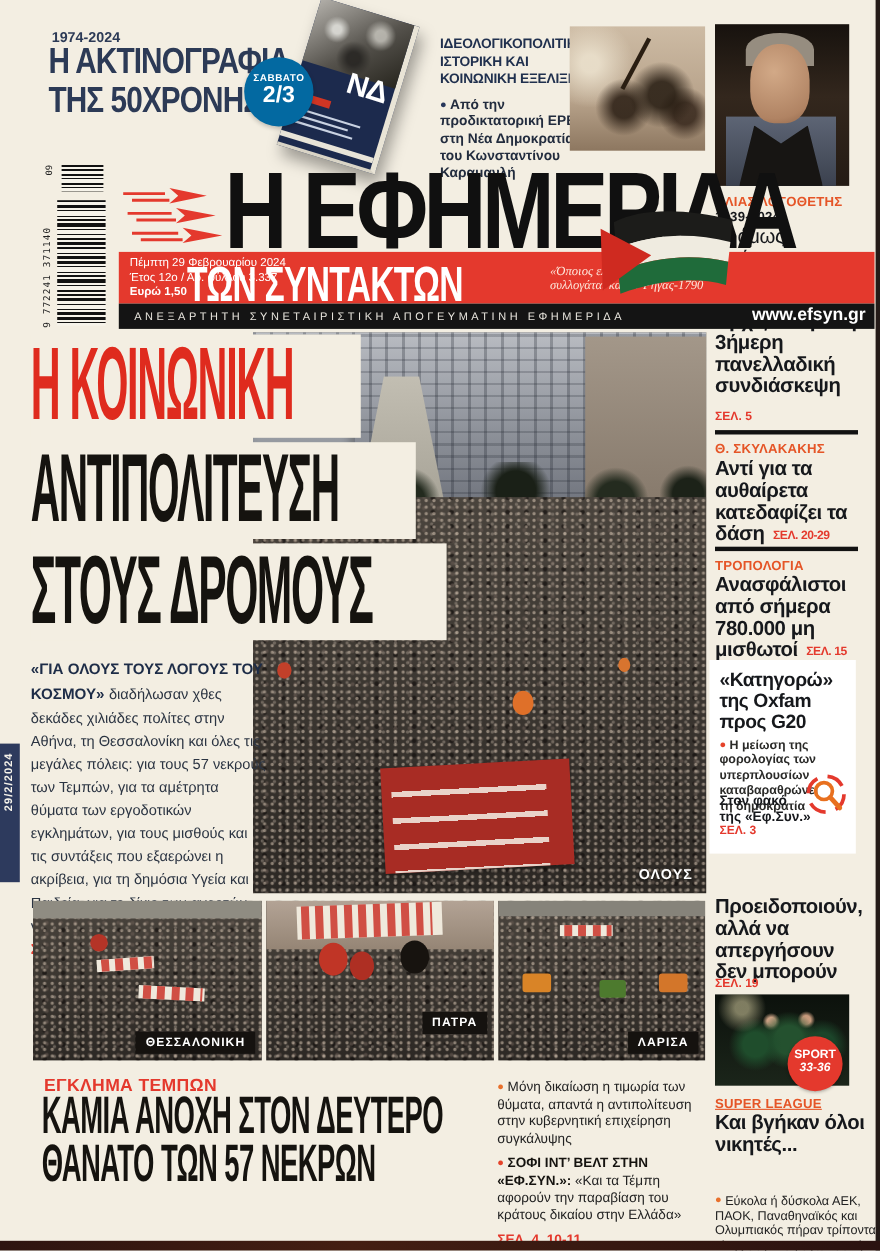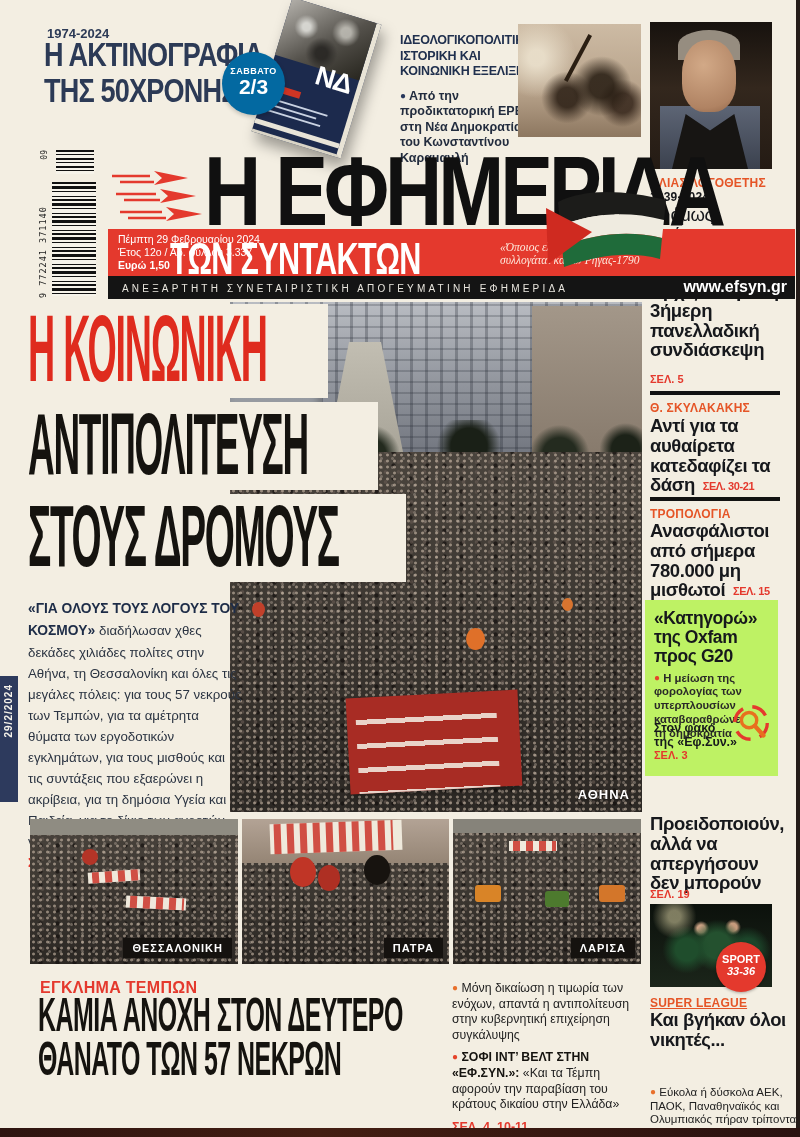--- a/index.html
+++ b/index.html
@@ -162,21 +162,21 @@
   .bs-bullets .blead { font-weight:900; color:#15130f; }
 
   
   .sb-kicker { position:absolute; left:650px; font-size:12px; font-weight:900; color:#e55527; letter-spacing:.2px; line-height:14px; }
   .sb-head { position:absolute; left:650px; width:136px; font-size:18.5px; font-weight:bold; color:#16181c;
       line-height:1.07; letter-spacing:-.4px; }
   .sb-sel { position:absolute; left:650px; font-size:11px; }
   .sb-div { position:absolute; left:650px; width:130px; height:4px; background:#121212; }
   .sel-inline { font-size:11px; vertical-align:1px; margin-left:3px; }
 
-  .oxfam-box { left:645px; top:600px; width:133px; height:176px; background:#bef264; padding:9px 9px; z-index:1; }
+  .oxfam-box { left:645px; top:600px; width:133px; height:176px; background:#ffffff; padding:9px 9px; z-index:1; }
   .ox-head { font-size:17.5px; font-weight:bold; color:#16181c; line-height:1.08; letter-spacing:-.4px; }
   .ox-bullet { margin-top:6px; font-size:11.3px; font-weight:bold; color:#2a2a28; line-height:1.22; width:92px; }
   .ox-focus { position:absolute; left:9px; bottom:14px; font-size:12.5px; font-weight:900; color:#16181c; line-height:1.15; }
   .ox-icon { position:absolute; right:4px; bottom:26px; }
 
   .sport-photo { left:650px; top:904px; width:122px; height:83px; overflow:hidden; background:
       radial-gradient(circle at 20% 15%, rgba(240,230,180,.5) 6px, transparent 22px),
       radial-gradient(circle at 30% 55%, #1f4d2c 11px, transparent 24px),
       radial-gradient(circle at 55% 50%, #24512f 13px, transparent 26px),
       radial-gradient(circle at 80% 55%, #1c452a 11px, transparent 23px),
@@ -293,21 +293,21 @@
     <div class="mp-buildings"></div>
     <div class="mp-bldg-left"></div>
     <div class="mp-bldg-right"></div>
     <div class="mp-street"></div>
     <div class="mp-trees"></div>
     <div class="mp-crowd crowd"></div>
     <div class="mp-banner"></div>
     <div class="balloon" style="left:236px; top:326px; width:19px; height:22px; background:#df7029;"></div>
     <div class="balloon" style="left:22px; top:300px; width:13px; height:15px; background:#c2402a;"></div>
     <div class="balloon" style="left:332px; top:296px; width:11px; height:13px; background:#d8742f;"></div>
-    <div class="photo-label" style="right:12px; bottom:10px;">ΑΘΗΝΑ</div>
+    <div class="photo-label" style="right:12px; bottom:10px;">ΟΛΟΥΣ</div>
   </div>
 
   <div class="hl hl1"><span class="cond">Η ΚΟΙΝΩΝΙΚΗ</span></div>
   <div class="hl hl2"><span class="cond">ΑΝΤΙΠΟΛΙΤΕΥΣΗ</span></div>
   <div class="hl hl3"><span class="cond">ΣΤΟΥΣ ΔΡΟΜΟΥΣ</span></div>
 
   <p class="abs intro"><span class="lead">«ΓΙΑ ΟΛΟΥΣ ΤΟΥΣ ΛΟΓΟΥΣ ΤΟΥ ΚΟΣΜΟΥ»</span><span>διαδήλωσαν χθες δεκάδες χιλιάδες πολίτες στην Αθήνα, τη Θεσσαλονίκη και όλες τις μεγάλες πόλεις: για τους 57 νεκρούς των Τεμπών, για τα αμέτρητα θύματα των εργοδοτικών εγκλημάτων, για τους μισθούς και τις συντάξεις που εξαερώνει η ακρίβεια, για τη δημόσια Υγεία και Παιδεία, για το δίκιο των αγροτών, για τον αφανισμό της Παλαιστίνης</span> <span class="selref">ΣΕΛ. 12-14, 40</span></p>
 
   <div class="ph ph1 crowd">
     <div class="ph-top" style="height:16px; background:#8f8c82;"></div>
@@ -316,56 +316,56 @@
     <div class="balloon" style="left:52px; top:30px; width:16px; height:16px; background:#b43427;"></div>
     <div class="photo-label-box" style="right:6px; bottom:6px;">ΘΕΣΣΑΛΟΝΙΚΗ</div>
   </div>
 
   <div class="ph ph2 crowd">
     <div class="ph-top" style="height:44px; background:linear-gradient(180deg,#b3a395,#958575);"></div>
     <div class="white-banner" style="left:28px; top:3px; width:132px; height:30px; transform:rotate(-2deg);"></div>
     <div class="balloon" style="left:48px; top:38px; width:26px; height:30px; background:#c03526;"></div>
     <div class="balloon" style="left:76px; top:46px; width:22px; height:26px; background:#ae2f23;"></div>
     <div class="balloon" style="left:122px; top:36px; width:26px; height:30px; background:#17130f;"></div>
-    <div class="photo-label-box" style="right:6px; bottom:6px;">ΠΑΤΡΑ</div>
+    <div class="photo-label-box" style="right:6px; bottom:24px;">ΠΑΤΡΑ</div>
   </div>
 
   <div class="ph ph3 crowd">
     <div class="ph-top" style="height:14px; background:#86837a;"></div>
     <div class="white-banner" style="left:56px; top:22px; width:48px; height:10px;"></div>
     <div class="balloon" style="left:22px; top:66px; width:26px; height:17px; border-radius:3px; background:#d98427;"></div>
     <div class="balloon" style="left:92px; top:72px; width:24px; height:16px; border-radius:3px; background:#4d7a2e;"></div>
     <div class="balloon" style="left:146px; top:66px; width:26px; height:17px; border-radius:3px; background:#d3762a;"></div>
     <div class="photo-label-box" style="right:6px; bottom:6px;">ΛΑΡΙΣΑ</div>
   </div>
 
   <div class="abs bs-kicker">ΕΓΚΛΗΜΑ ΤΕΜΠΩΝ</div>
   <div class="abs bs-head">
     <span class="cond">ΚΑΜΙΑ ΑΝΟΧΗ ΣΤΟΝ ΔΕΥΤΕΡΟ</span>
     <span class="cond">ΘΑΝΑΤΟ ΤΩΝ 57 ΝΕΚΡΩΝ</span>
   </div>
   <div class="abs bs-bullets">
-    <p><span class="dot dot-orange">●</span> <span>Μόνη δικαίωση η τιμωρία των ενόχων, απαντά η αντιπολίτευση στην κυβερνητική επιχείρηση συγκάλυψης</span></p>
+    <p><span class="dot dot-orange">●</span> <span>Μόνη δικαίωση η τιμωρία των θύματα, απαντά η αντιπολίτευση στην κυβερνητική επιχείρηση συγκάλυψης</span></p>
     <p><span class="dot dot-red">●</span> <span class="blead">ΣΟΦΙ ΙΝΤ’ ΒΕΛΤ ΣΤΗΝ «ΕΦ.ΣΥΝ.»:</span> <span>«Και τα Τέμπη αφορούν την παραβίαση του κράτους δικαίου στην Ελλάδα»</span></p>
     <div class="selref" style="font-size:12.5px;">ΣΕΛ. 4, 10-11</div>
   </div>
 
   <div class="sb-kicker" style="top:176px;">ΗΛΙΑΣ ΛΟΓΟΘΕΤΗΣ</div>
   <div class="sb-kicker" style="top:190px; color:#16181c;">1939-2024</div>
   <div class="sb-head" style="top:205px; font-weight:400; width:142px;">Κι όμως, υπάρχουν αναντικατάστατοι</div>
   <div class="sb-sel selref" style="top:250px;">ΣΕΛ. 28</div>
 
   <div class="sb-div" style="top:270px;"></div>
   <div class="sb-kicker" style="top:281px;">ΝΕΑ ΑΡΙΣΤΕΡΑ</div>
   <div class="sb-head" style="top:281px;">Αρχίζει αύριο η 3ήμερη πανελλαδική συνδιάσκεψη</div>
   <div class="sb-sel selref" style="top:373px;">ΣΕΛ. 5</div>
 
   <div class="sb-div" style="top:391px;"></div>
   <div class="sb-kicker" style="top:401px;">Θ. ΣΚΥΛΑΚΑΚΗΣ</div>
-  <div class="sb-head" style="top:416px;"><span>Αντί για τα αυθαίρετα κατεδαφίζει τα δάση</span> <span class="selref sel-inline">ΣΕΛ. 30-21</span></div>
+  <div class="sb-head" style="top:416px;"><span>Αντί για τα αυθαίρετα κατεδαφίζει τα δάση</span> <span class="selref sel-inline">ΣΕΛ. 20-29</span></div>
 
   <div class="sb-div" style="top:497px;"></div>
   <div class="sb-kicker" style="top:507px;">ΤΡΟΠΟΛΟΓΙΑ</div>
   <div class="sb-head" style="top:521px;"><span>Ανασφάλιστοι από σήμερα 780.000 μη μισθωτοί</span> <span class="selref sel-inline">ΣΕΛ. 15</span></div>
 
   <div class="abs oxfam-box">
     <div class="ox-head">«Κατηγορώ» της Oxfam προς G20</div>
     <p class="ox-bullet"><span class="dot dot-red">●</span> <span>Η μείωση της φορολογίας των υπερπλουσίων καταβαραθρώνει τη δημοκρατία</span></p>
     <div class="ox-focus">
       <div>Στον φακό</div>

